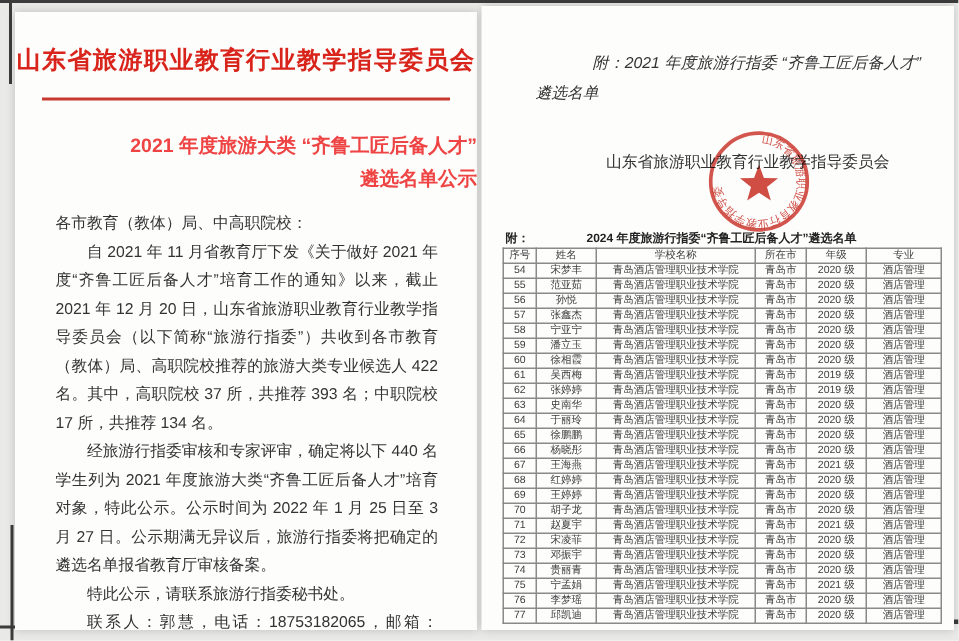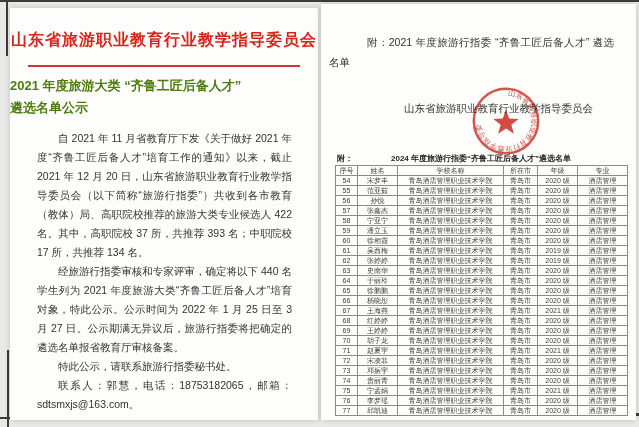--- a/index.html
+++ b/index.html
@@ -10,30 +10,30 @@
   .mark { position:absolute; background:#3c3c3c; }
 
   .page { position:absolute; background:#fdfdfc; box-shadow:0 0 6px rgba(0,0,0,0.18); }
   #left-page  { left:10px;  top:8px; width:308px; height:412px; }
   #right-page { left:321px; top:4px; width:315px; height:416px; }
 
   
   .org-header { margin-top:22px; text-align:center; font-size:16px; font-weight:bold;
                 color:#d8241b; letter-spacing:1px; }
   .red-rule { width:272px; height:2px; background:#c8392f; margin:14px auto 0 auto; }
-  .doc-title { margin-top:8px; text-align:left; font-size:13px; font-weight:bold;
-               color:#4d7c0f; line-height:22px; }
+  .doc-title { margin-top:19px; text-align:right; font-size:13px; font-weight:bold;
+               color:#ef4444; line-height:22px; }
   .doc-body { margin:10px 26px 0 27px; font-size:10.5px; color:#333; line-height:19px;
               text-align:justify; }
   .doc-body p { text-indent:2em; }
   .doc-body p.salutation { text-indent:0; }
 
   
-  .attachment-note { position:absolute; left:8px; right:22px; top:28px; font-size:10.5px;
-                     color:#333; line-height:20px; text-indent:38px; text-align:justify; }
+  .attachment-note { position:absolute; left:36px; right:22px; top:28px; font-size:10.5px;
+                     color:#333; line-height:20px; text-indent:38px; text-align:justify;font-style:italic; }
   .signer-block { position:absolute; left:48px; right:8px; top:96px; text-align:center;
                   font-size:10.5px; color:#333; line-height:17px; }
   .seal { position:absolute; left:150px; top:82px; width:70px; height:70px;
           mix-blend-mode:multiply; opacity:0.92; }
 
   .table-wrap { position:absolute; left:14px; top:149px; width:292px; }
   .table-title { font-size:8px; font-weight:bold; color:#222; text-align:center;
                  position:relative; height:12px; line-height:12px; }
   .table-title .prefix { position:absolute; left:2px; }
   table { width:100%; border-collapse:collapse; table-layout:fixed; }
@@ -58,20 +58,21 @@
 <div class="mark" style="left:624px; top:338px; width:2px; height:77px;"></div>
 
 <div class="page" id="left-page">
   <div class="org-header">山东省旅游职业教育行业教学指导委员会</div>
   <div class="red-rule"></div>
   <div class="doc-title">
     <div>2021 年度旅游大类 “齐鲁工匠后备人才”</div>
     <div>遴选名单公示</div>
   </div>
   <div class="doc-body">
+    <p class="salutation">各市教育（教体）局、中高职院校：</p>
     <p>自 2021 年 11 月省教育厅下发《关于做好 2021 年度“齐鲁工匠后备人才”培育工作的通知》以来，截止 2021 年 12 月 20 日，山东省旅游职业教育行业教学指导委员会（以下简称“旅游行指委”）共收到各市教育（教体）局、高职院校推荐的旅游大类专业候选人 422 名。其中，高职院校 37 所，共推荐 393 名；中职院校 17 所，共推荐 134 名。</p>
     <p>经旅游行指委审核和专家评审，确定将以下 440 名学生列为 2021 年度旅游大类“齐鲁工匠后备人才”培育对象，特此公示。公示时间为 2022 年 1 月 25 日至 3 月 27 日。公示期满无异议后，旅游行指委将把确定的遴选名单报省教育厅审核备案。</p>
     <p>特此公示，请联系旅游行指委秘书处。</p>
     <p>联系人：郭慧，电话：18753182065，邮箱：sdtsmxjs@163.com。</p>
   </div>
 </div>
 
 <div class="page" id="right-page">
   <div class="attachment-note">附：2021 年度旅游行指委 “齐鲁工匠后备人才” 遴选名单</div>
 

